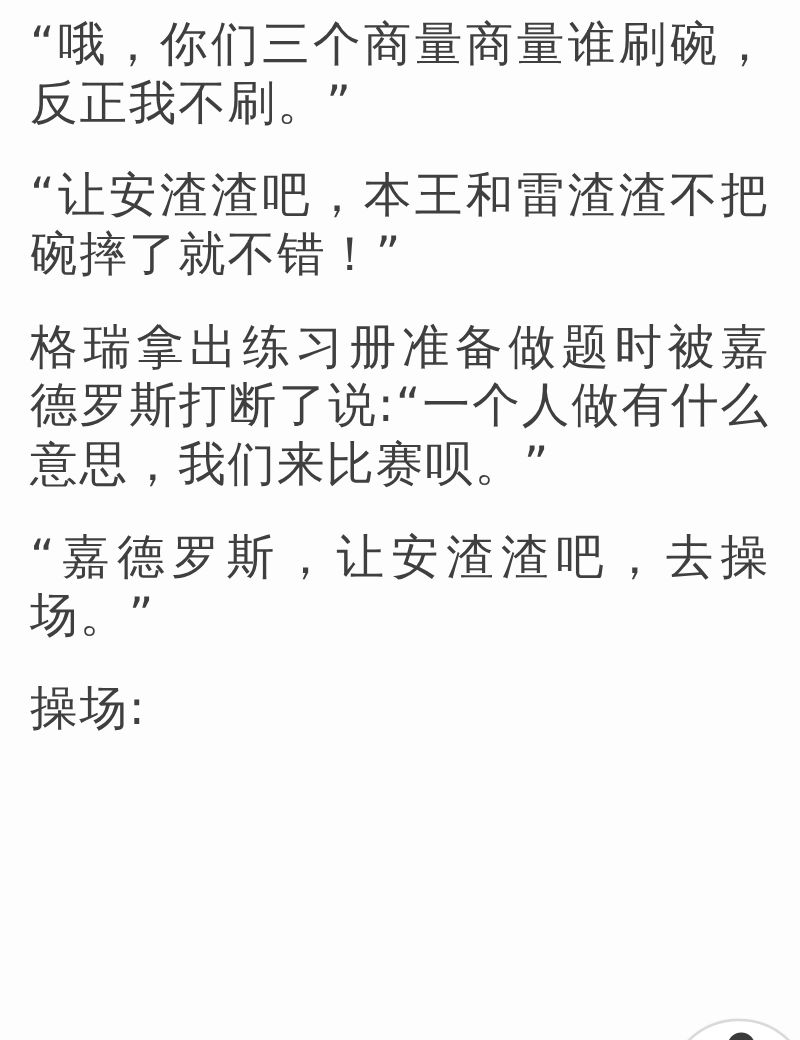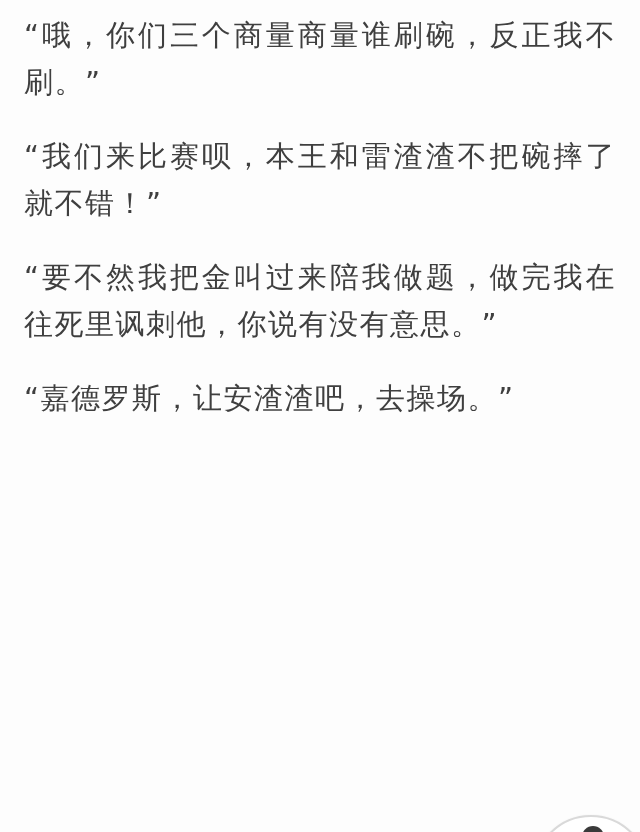--- a/index.html
+++ b/index.html
@@ -12,21 +12,21 @@
     overflow: hidden;
     position: relative;
     background: #fdfdfd;
   }
   .page {
     box-sizing: border-box;
     width: 640px;
     height: 832px;
     padding: 12px 24px 0 24px;
     font-family: "DejaVu Sans", sans-serif;
-    font-size: 29px;
+    font-size: 38px;
     line-height: 47px;
     letter-spacing: 1.5px;
     color: #3f3f3f;
   }
   .page p {
     margin: 0 0 27px 0;
     text-align: justify;
   }
   .fab {
     position: absolute;
@@ -48,21 +48,22 @@
     height: 22px;
     border-radius: 50%;
     background: #3a3a3a;
   }
 </style>
 </head>
 <body>
 
 <div class="page">
   <p>“哦，你们三个商量商量谁刷碗，反正我不刷。”</p>
-  <p>“我们来比赛呗，本王和雷渣渣不把碗摔了就不错！”</p>
-  <p>“要不然我把金叫过来陪我做题，做完我在往死里讽刺他，你说有没有意思。”</p>
+  <p>“让安渣渣吧，本王和雷渣渣不把碗摔了就不错！”</p>
+  <p>格瑞拿出练习册准备做题时被嘉德罗斯打断了说:“一个人做有什么意思，我们来比赛呗。”</p>
   <p>“嘉德罗斯，让安渣渣吧，去操场。”</p>
+  <p>操场:</p>
 
 </div>
 
 <div class="fab">
   <span class="fab-glyph"></span>
 </div>
 
 </body></html>

